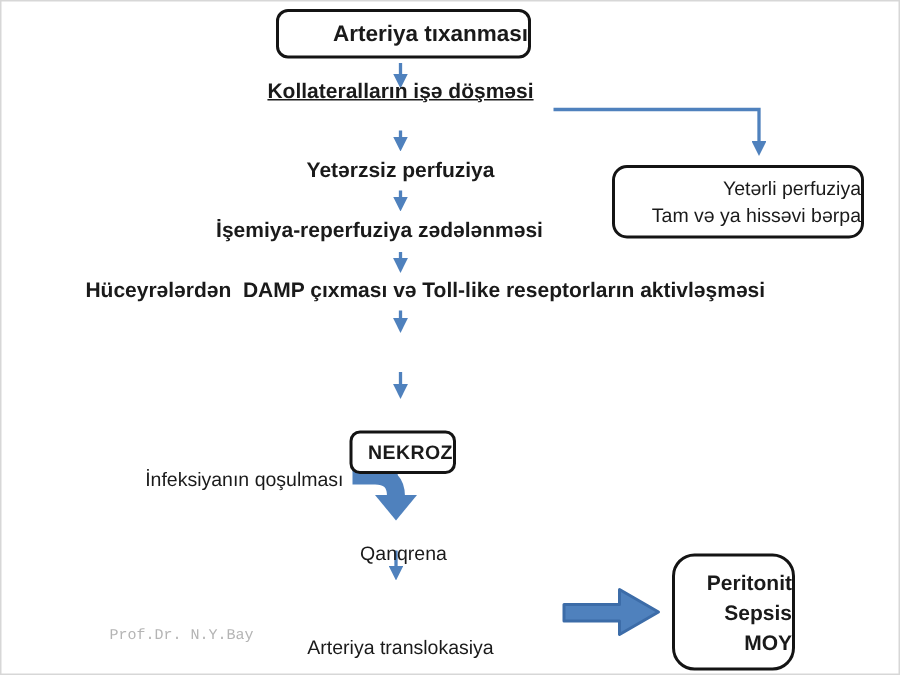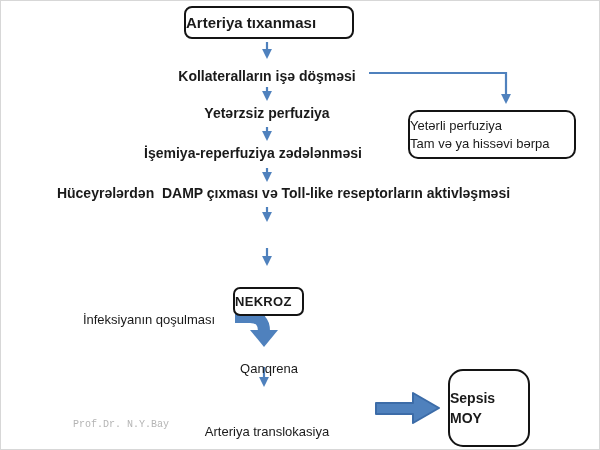--- a/index.html
+++ b/index.html
@@ -23,21 +23,21 @@
     line-height: 18px;
   }
   .reg { font-weight: normal; font-size: 13px; }
   .box {
     position: absolute;
     box-sizing: border-box;
     border: 2px solid #141414;
     border-radius: 8px;
     display: flex;
     flex-direction: column;
-    align-items: flex-start;
+    align-items: flex-end;
     justify-content: center;
     text-align: center;
     background: #ffffff;
   }
   .title-box { left: 183px; top: 5px; width: 170px; height: 33px; font-weight: bold; font-size: 15px; }
   .nekroz-box { left: 232px; top: 270px; width: 71px; height: 29px; border-radius: 7px; font-weight: bold; font-size: 13px; letter-spacing: 0.3px; margin-top: 16px; }
   .yetarli-box { left: 407px; top: 109px; width: 168px; height: 49px; border-radius: 10px; font-size: 13px; font-weight: normal; line-height: 18px; }
   .peritonit-box { left: 447px; top: 368px; width: 82px; height: 78px; border-radius: 15px; font-weight: bold; font-size: 14px; line-height: 20px; }
   .watermark { position: absolute; left: 72px; top: 418px; font-size: 10px; color: #b4b4b4; font-weight: normal; font-family: Liberation Mono, monospace; }
 </style>
@@ -69,43 +69,44 @@
 
     <line x1="263" y1="366" x2="263" y2="383" stroke="#4f81bd" stroke-width="2.2" marker-end="url(#ah)"></line>
 
     <polygon points="375,402 412,402 412,392 438,407 412,422 412,413 375,413" fill="#4f81bd" stroke="#3c6ca8" stroke-width="2" stroke-linejoin="round"></polygon>
   </svg>
 
   <div class="box title-box">
     <span>Arteriya tıxanması</span>
   </div>
 
-  <div class="lbl" style="left:116px; top:66px; width:300px;">Kollateralların işə döşməsi</div>
+  <div class="lbl" style="left:116px; top:50px; width:300px;text-decoration:underline;">Kollateralların işə döşməsi</div>
   <div class="lbl" style="left:116px; top:103px; width:300px;">Yetərzsiz perfuziya</div>
   <div class="lbl" style="left:52px; top:143px; width:400px;">İşemiya-reperfuziya zədələnməsi</div>
   <div class="lbl" style="left:0px; top:183px; width:565px;">Hüceyrələrdən  DAMP çıxması və Toll-like reseptorların aktivləşməsi</div>
 
   <div class="box nekroz-box">
     <span>NEKROZ</span>
   </div>
 
-  <div class="lbl reg" style="left:68px; top:310px; width:160px; text-align:center;">İnfeksiyanın qoşulması</div>
+  <div class="lbl reg" style="left:68px; top:310px; width:160px; text-align:right;">İnfeksiyanın qoşulması</div>
 
   <div class="lbl reg" style="left:168px; top:343px; width:200px;margin-top:16px;">Qanqrena</div>
 
   <div class="lbl reg" style="left:116px; top:388px; width:300px; line-height:17px;">
     <div>Arteriya translokasiya</div>
     
   </div>
 
   <div class="box yetarli-box">
     <div>Yetərli perfuziya</div>
     <div>Tam və ya hissəvi bərpa</div>
   </div>
 
   <div class="box peritonit-box">
+    <div>Peritonit</div>
     <div>Sepsis</div>
     <div>MOY</div>
   </div>
 
   <div class="watermark">Prof.Dr. N.Y.Bay</div>
 
 </div>
 
 </body></html>

